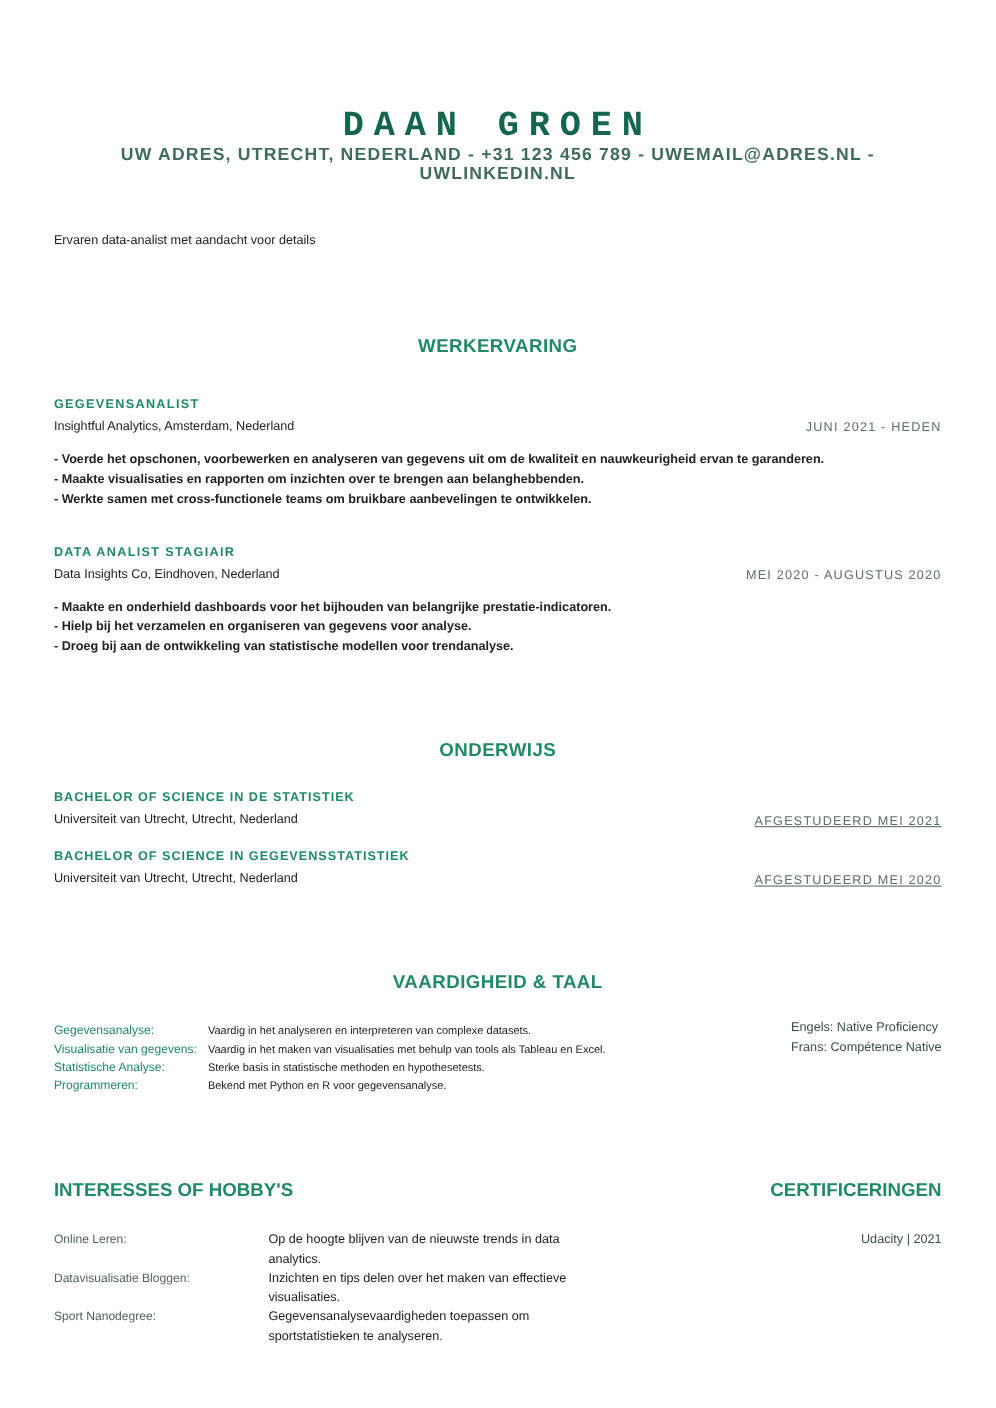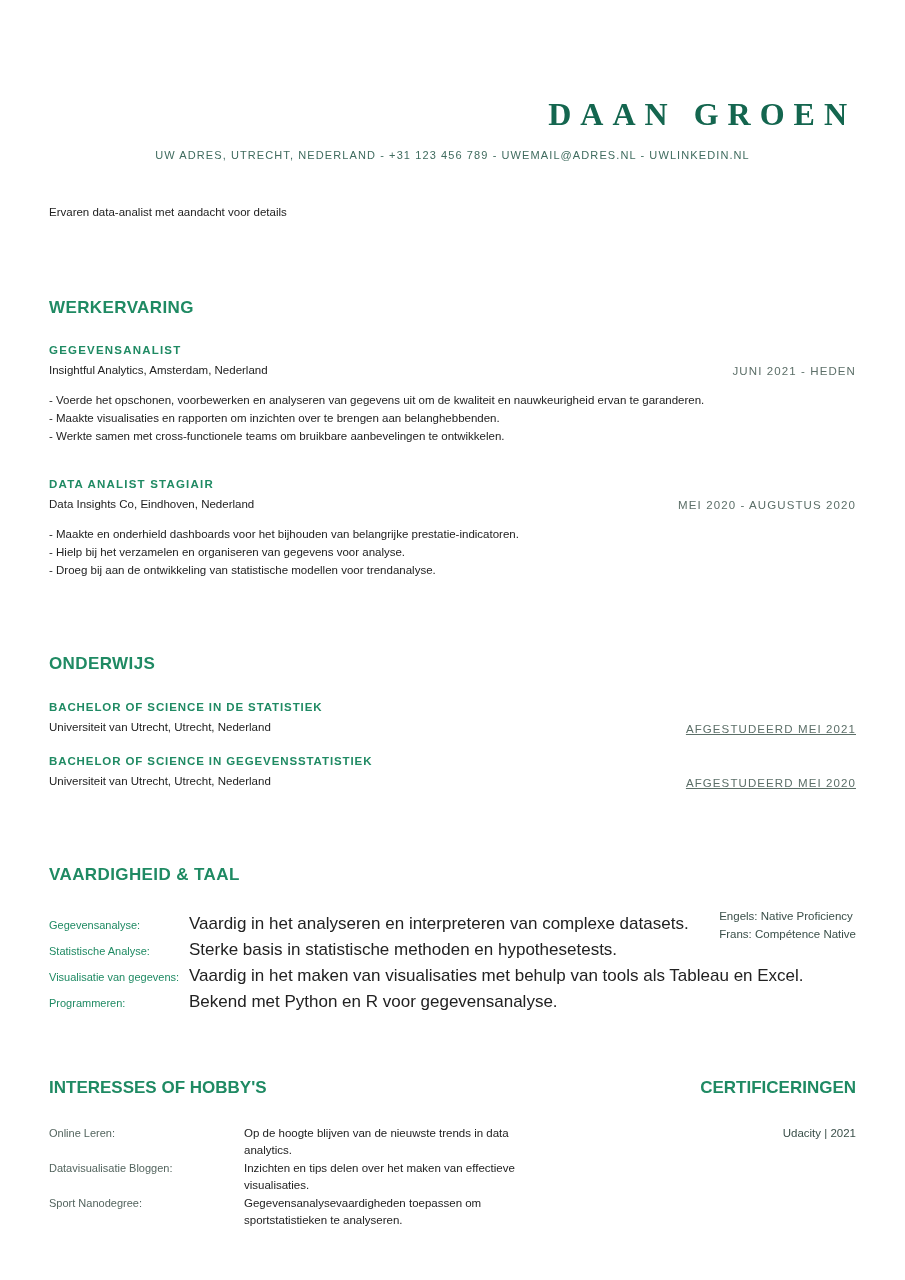--- a/index.html
+++ b/index.html
@@ -22,58 +22,57 @@
     padding: 0 49px;
     background: #ffffff;
   }
 
   
   .header {
     padding-top: 97px;
     text-align: center;
   }
   .name {
-    font-family: Liberation Serif, serif;
+    font-family: Liberation Mono, monospace;
     font-size: 32px;
     font-weight: bold;
     letter-spacing: 9px;
     color: #14664f;
     margin: 0;
     line-height: 1.1;
-    text-align: right;
   }
   .contact {
-    margin-top: 17px;
-    font-size: 11px;
+    font-size: 16px;
     letter-spacing: 1.1px;
     color: #3f6b5e;
-    font-weight: normal;
+    font-weight: bold;
   }
 
   
   .summary {
     margin-top: 43px;
     font-size: 11.5px;
     color: #222;
     line-height: 1.5;
   }
 
   
   .section-title {
+    text-align: center;
     color: #1f8a63;
     font-size: 17px;
     font-weight: bold;
     letter-spacing: 0.4px;
   }
   .sec-werk { margin-top: 77px; }
   .sec-onderwijs { margin-top: 75px; }
   .sec-vaardigheid { margin-top: 78px; }
 
   
-  .exp-block { margin-top: 26px; }
+  .exp-block { margin-top: 37px; }
   .exp-block.second { margin-top: 32px; }
   .exp-head {
     position: relative;
   }
   .exp-role {
     color: #1f8a63;
     font-size: 11.5px;
     font-weight: bold;
     letter-spacing: 1.2px;
   }
@@ -85,20 +84,21 @@
   .exp-date {
     position: absolute;
     right: 0;
     top: 21px;
     font-size: 11.5px;
     letter-spacing: 1.1px;
     color: #5c6f68;
   }
   .bullets {
     margin-top: 16px;
+    font-weight: bold;
   }
   .bullets div {
     font-size: 11.5px;
     color: #222;
     line-height: 1.55;
   }
 
   
   .edu-block { margin-top: 27px; position: relative; }
   .edu-block.second { margin-top: 22px; }
@@ -134,21 +134,21 @@
     align-items: baseline;
     line-height: 1.52;
   }
   .skill-label {
     width: 140px;
     flex: 0 0 140px;
     color: #1f8a63;
     font-size: 11px;
   }
   .skill-desc {
-    font-size: 17px;
+    font-size: 10px;
     color: #222;
   }
   .langs {
     position: absolute;
     right: 0;
     top: -3px;
     text-align: left;
   }
   .langs div {
     font-size: 11.5px;
@@ -246,26 +246,26 @@
   </div>
 
   <div class="section-title sec-vaardigheid">VAARDIGHEID &amp; TAAL</div>
 
   <div class="skills-wrap">
     <div class="skill-row">
       <div class="skill-label">Gegevensanalyse:</div>
       <div class="skill-desc">Vaardig in het analyseren en interpreteren van complexe datasets.</div>
     </div>
     <div class="skill-row">
+      <div class="skill-label">Visualisatie van gegevens:</div>
+      <div class="skill-desc">Vaardig in het maken van visualisaties met behulp van tools als Tableau en Excel.</div>
+    </div>
+    <div class="skill-row">
       <div class="skill-label">Statistische Analyse:</div>
       <div class="skill-desc">Sterke basis in statistische methoden en hypothesetests.</div>
-    </div>
-    <div class="skill-row">
-      <div class="skill-label">Visualisatie van gegevens:</div>
-      <div class="skill-desc">Vaardig in het maken van visualisaties met behulp van tools als Tableau en Excel.</div>
     </div>
     <div class="skill-row">
       <div class="skill-label">Programmeren:</div>
       <div class="skill-desc">Bekend met Python en R voor gegevensanalyse.</div>
     </div>
 
     <div class="langs">
       <div>Engels: Native Proficiency</div>
       <div>Frans: Compétence Native</div>
     </div>

